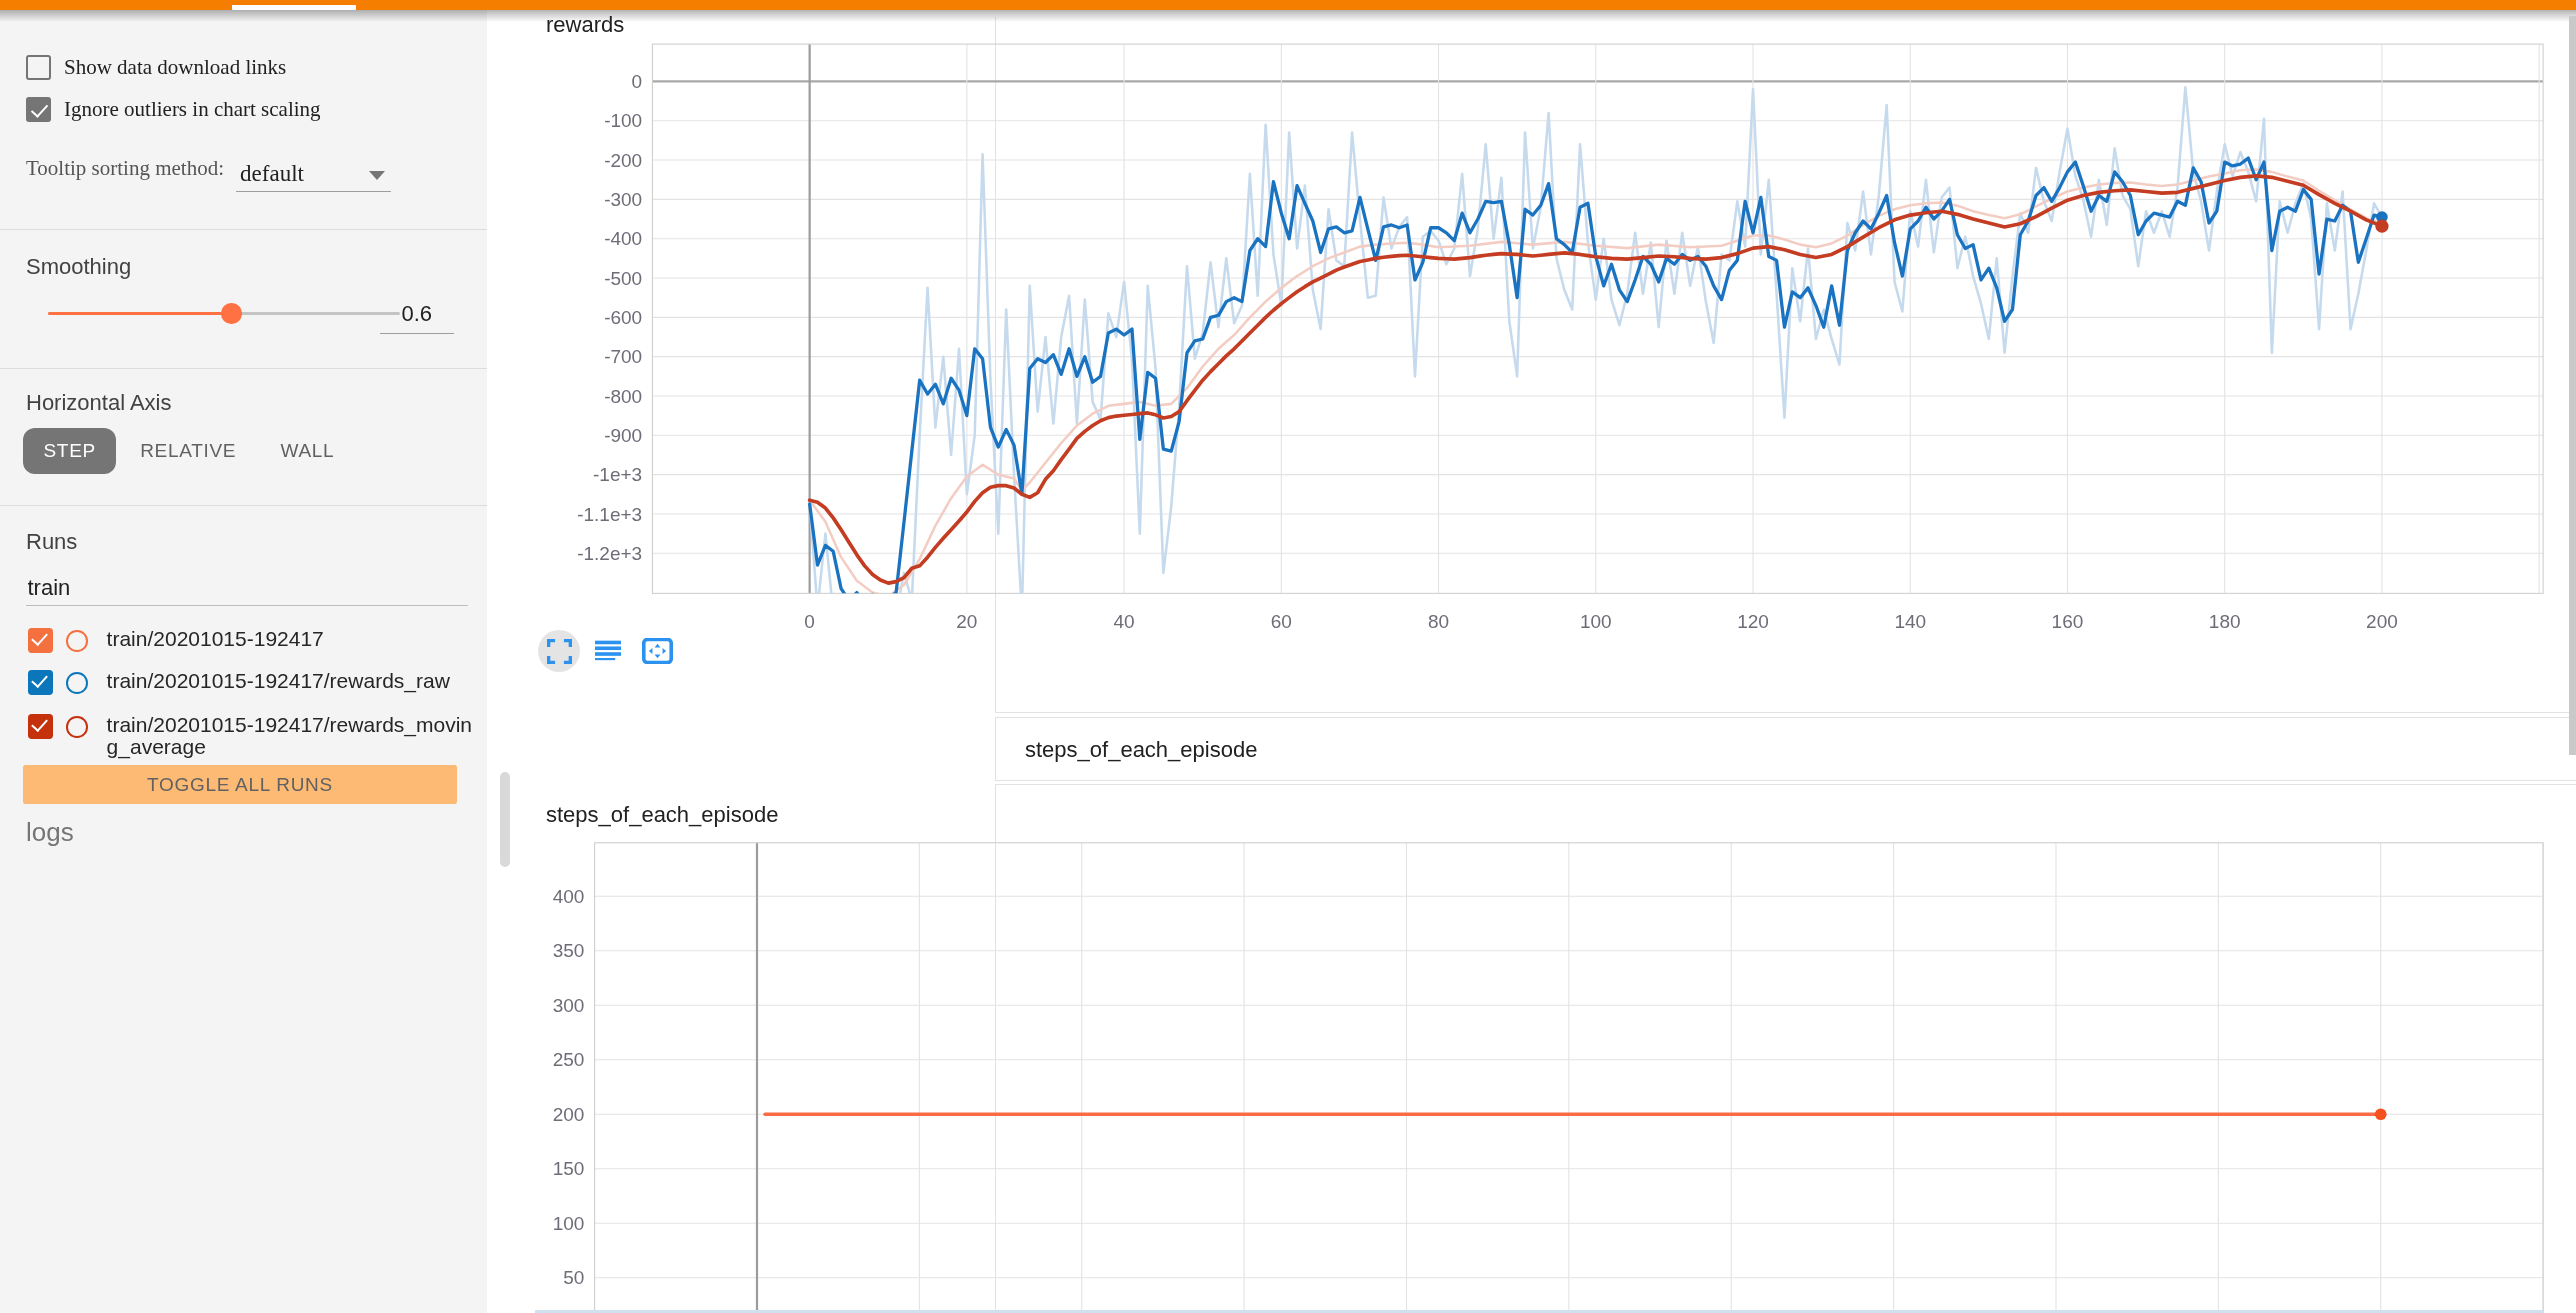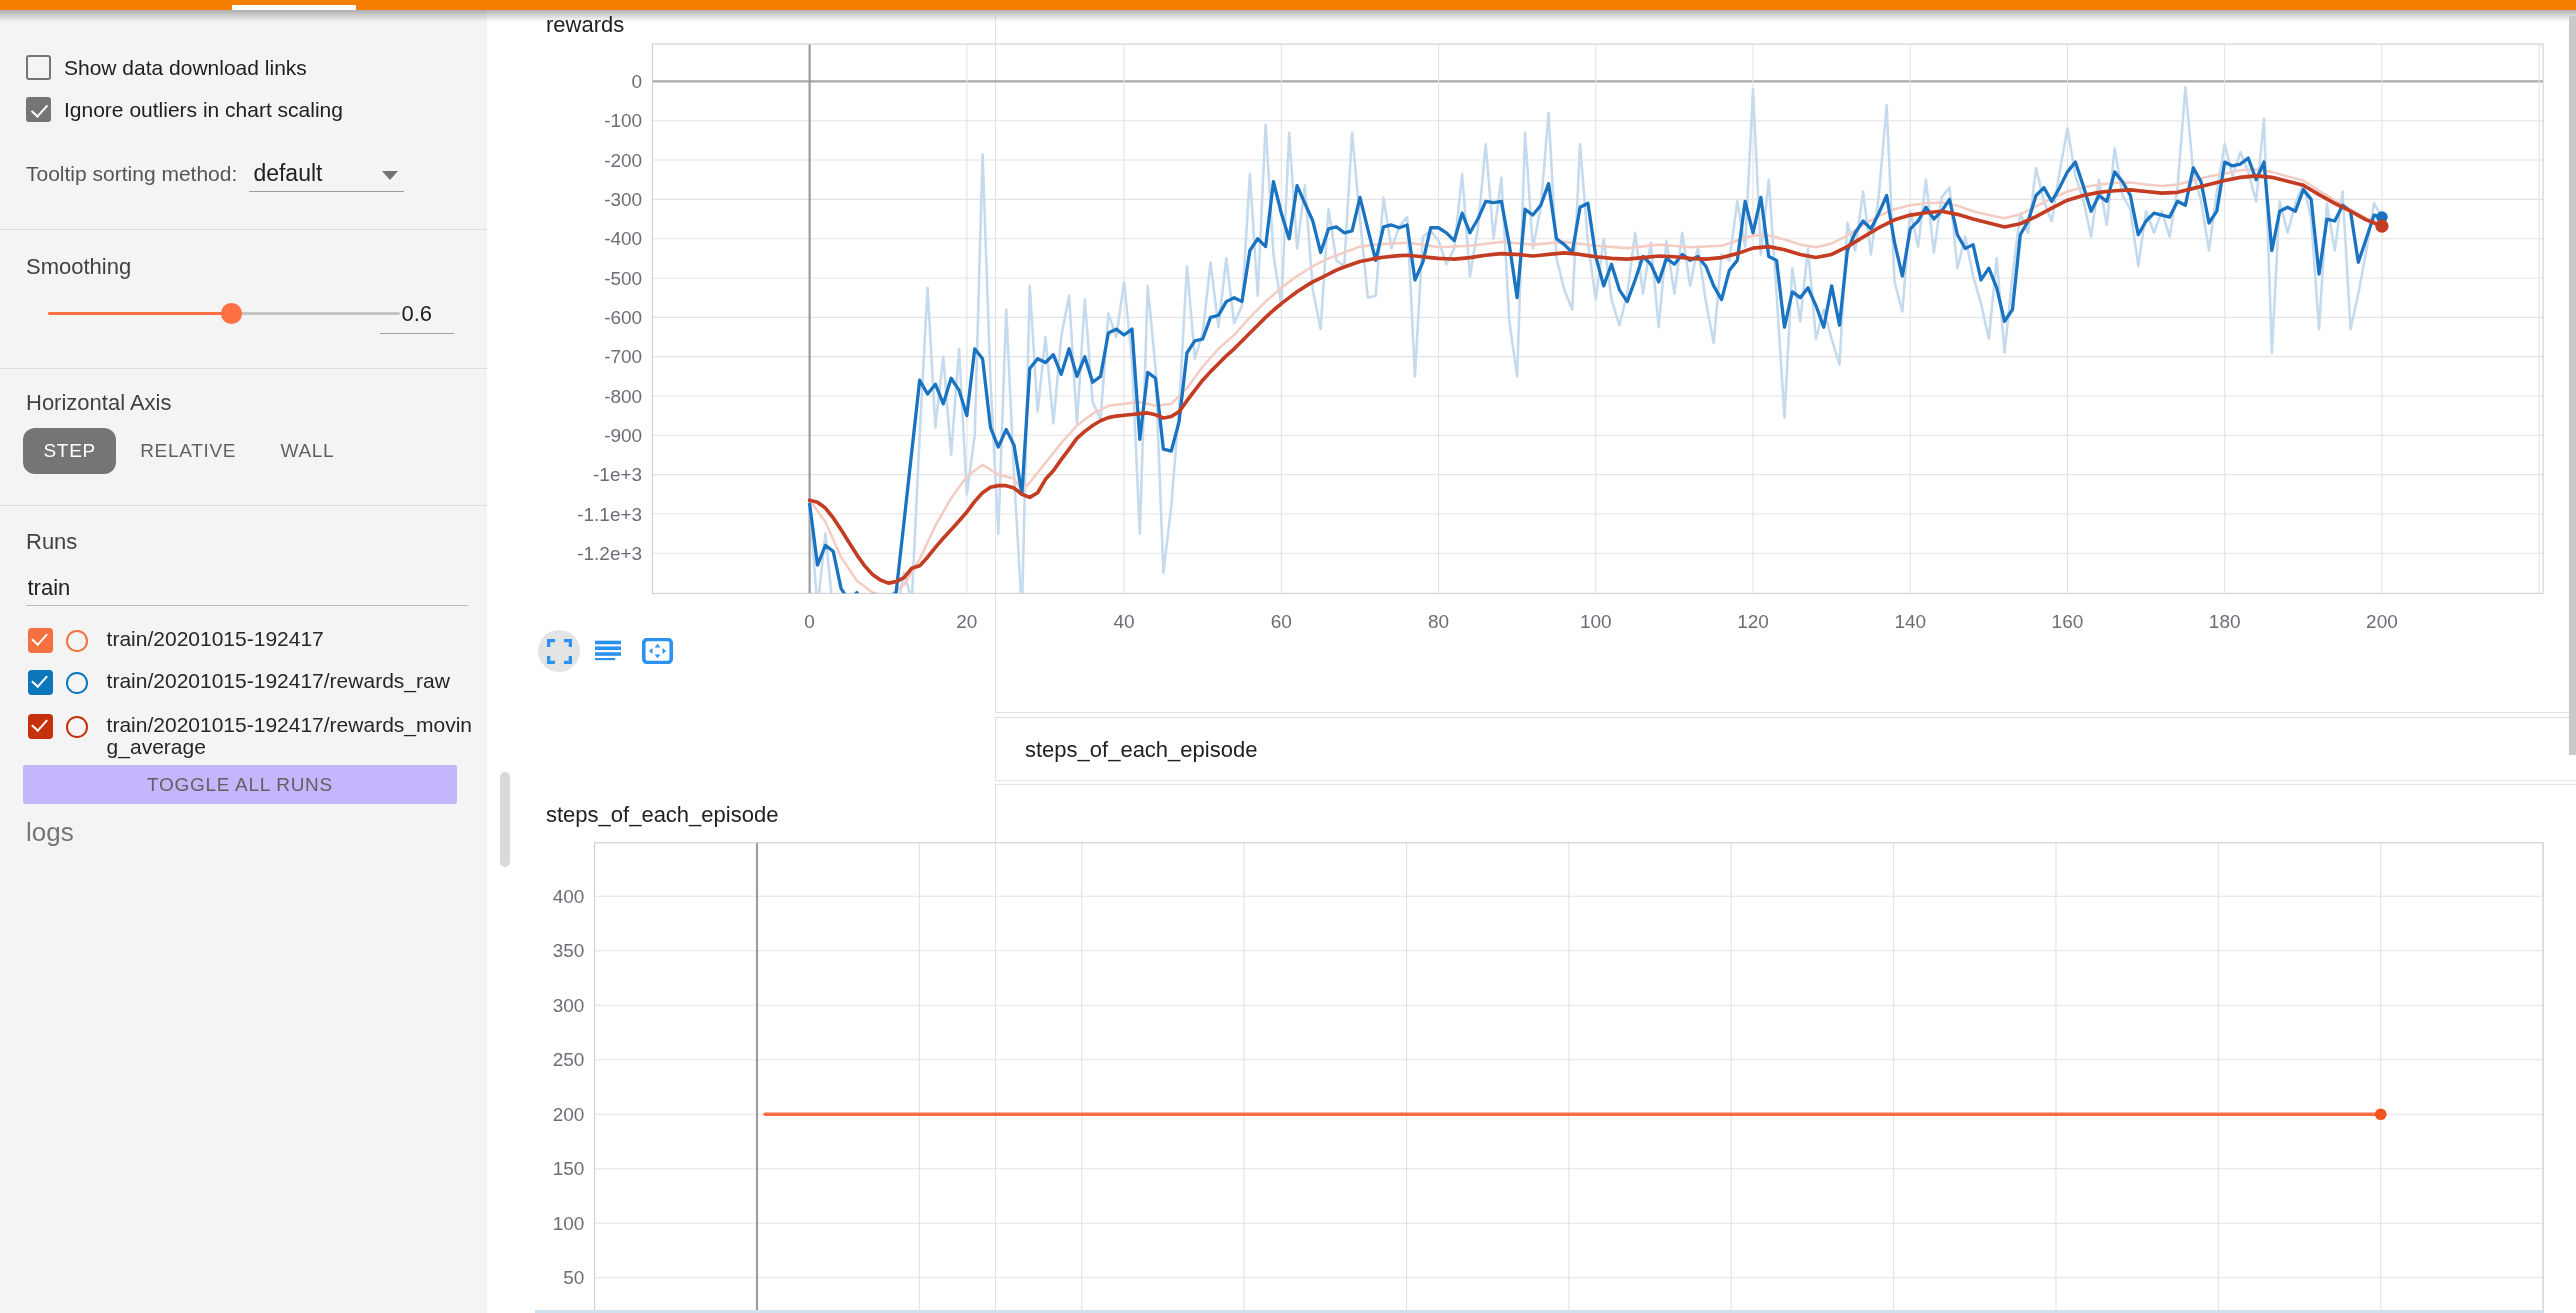--- a/index.html
+++ b/index.html
@@ -7,21 +7,21 @@
   .page{position:absolute;left:0;top:0;width:2576px;height:1314px;background:#ffffff;}
 
   
   .appbar{position:absolute;left:0;top:0;width:2576px;height:10.2px;background:#f57d00;z-index:30;}
   .tab-indicator{position:absolute;left:232px;top:5.1px;width:124px;height:5.1px;background:#ffffff;}
   .appbar-shadow{position:absolute;left:0;top:10.2px;width:2576px;height:11.7px;z-index:29;
     background:linear-gradient(to bottom,rgba(60,60,60,.38),rgba(60,60,60,0));pointer-events:none;}
 
   
   .sidebar{position:absolute;left:0;top:10.2px;width:487px;height:1303px;background:#f4f4f4;z-index:10;}
-  .side-row{position:absolute;display:flex;align-items:center;}
+  .side-row{position:absolute;display:flex;font-family:Liberation Serif, serif;}
   .cbx{width:25px;height:25px;border:2.2px solid #757575;border-radius:2.9px;box-sizing:border-box;background:transparent;flex:none;}
   .cbx.checked{background:#757575;border-color:#757575;position:relative;}
   .cbx.checked::after{content:"";position:absolute;left:6.6px;top:1.5px;width:7.3px;height:14px;
     border:solid #ffffff;border-width:0 2.9px 2.9px 0;transform:rotate(42deg);}
   .side-label{font-size:21px;color:#212121;margin-left:13px;white-space:nowrap;}
   .muted-label{font-size:21px;color:#555555;}
   .select-box{position:relative;display:flex;align-items:center;border-bottom:1.5px solid #9e9e9e;height:35px;width:155px;margin-left:11.7px;cursor:pointer;}
   .select-value{font-size:23px;color:#212121;padding-left:4.4px;}
   .caret{position:absolute;right:5.9px;top:14.6px;width:0;height:0;border-left:8px solid transparent;border-right:8px solid transparent;border-top:9.5px solid #757575;}
   .divider{position:absolute;left:0;width:487px;height:0;border-top:1.5px solid #dddddd;}
@@ -33,21 +33,21 @@
   .axis-btn{display:inline-block;font-size:19px;color:#616161;letter-spacing:0.7px;padding:11.7px 20.5px;border-radius:12px;cursor:pointer;}
   .axis-btn.selected{background:#757575;color:#ffffff;}
   .runs-input{position:absolute;left:26px;width:439px;border:none;outline:none;background:transparent;
     font-size:22px;color:#212121;border-bottom:1.5px solid #bdbdbd;padding:4.4px 1.5px;font-family:inherit;}
   .run-row{position:absolute;left:28px;display:flex;align-items:flex-start;}
   .run-cbx{width:25px;height:25px;border-radius:3.7px;flex:none;position:relative;}
   .run-cbx::after{content:"";position:absolute;left:6.6px;top:2.2px;width:7.3px;height:13px;
     border:solid #ffffff;border-width:0 2.9px 2.9px 0;transform:rotate(42deg);}
   .run-circle{width:17.6px;height:17.6px;border-radius:50%;border-width:2.9px;border-style:solid;flex:none;margin-left:13px;margin-top:2.2px;background:transparent;}
   .run-label{font-size:21px;color:#262626;margin-left:19px;line-height:1.05;max-width:366px;word-break:break-all;}
-  .toggle-btn{position:absolute;left:23px;top:755px;width:434px;height:39px;background:#c4b5fd;border:none;border-radius:2.2px;
+  .toggle-btn{position:absolute;left:23px;top:755px;width:434px;height:39px;background:#fdba74;border:none;border-radius:2.2px;
     font-size:19px;color:#616161;letter-spacing:0.7px;font-family:inherit;cursor:pointer;}
   .logs-label{position:absolute;left:26px;top:807px;font-size:26px;color:#757575;}
   .side-scroll-thumb{position:absolute;left:500px;top:772px;width:10.2px;height:95px;background:#d9d9d9;border-radius:5.1px;z-index:12;}
 
   
   .main-bg{position:absolute;left:487px;top:10.2px;width:2089px;height:1303px;background:#ffffff;}
   .card{position:absolute;background:#ffffff;border:1.5px solid #e2e2e2;border-right:none;box-sizing:border-box;}
   .card1{left:508px;top:7.3px;width:2060px;height:696px;border-top:none;}
   .card2{left:508px;top:707px;width:2060px;height:64px;}
   .card3{left:508px;top:774px;width:2060px;height:541px;}

